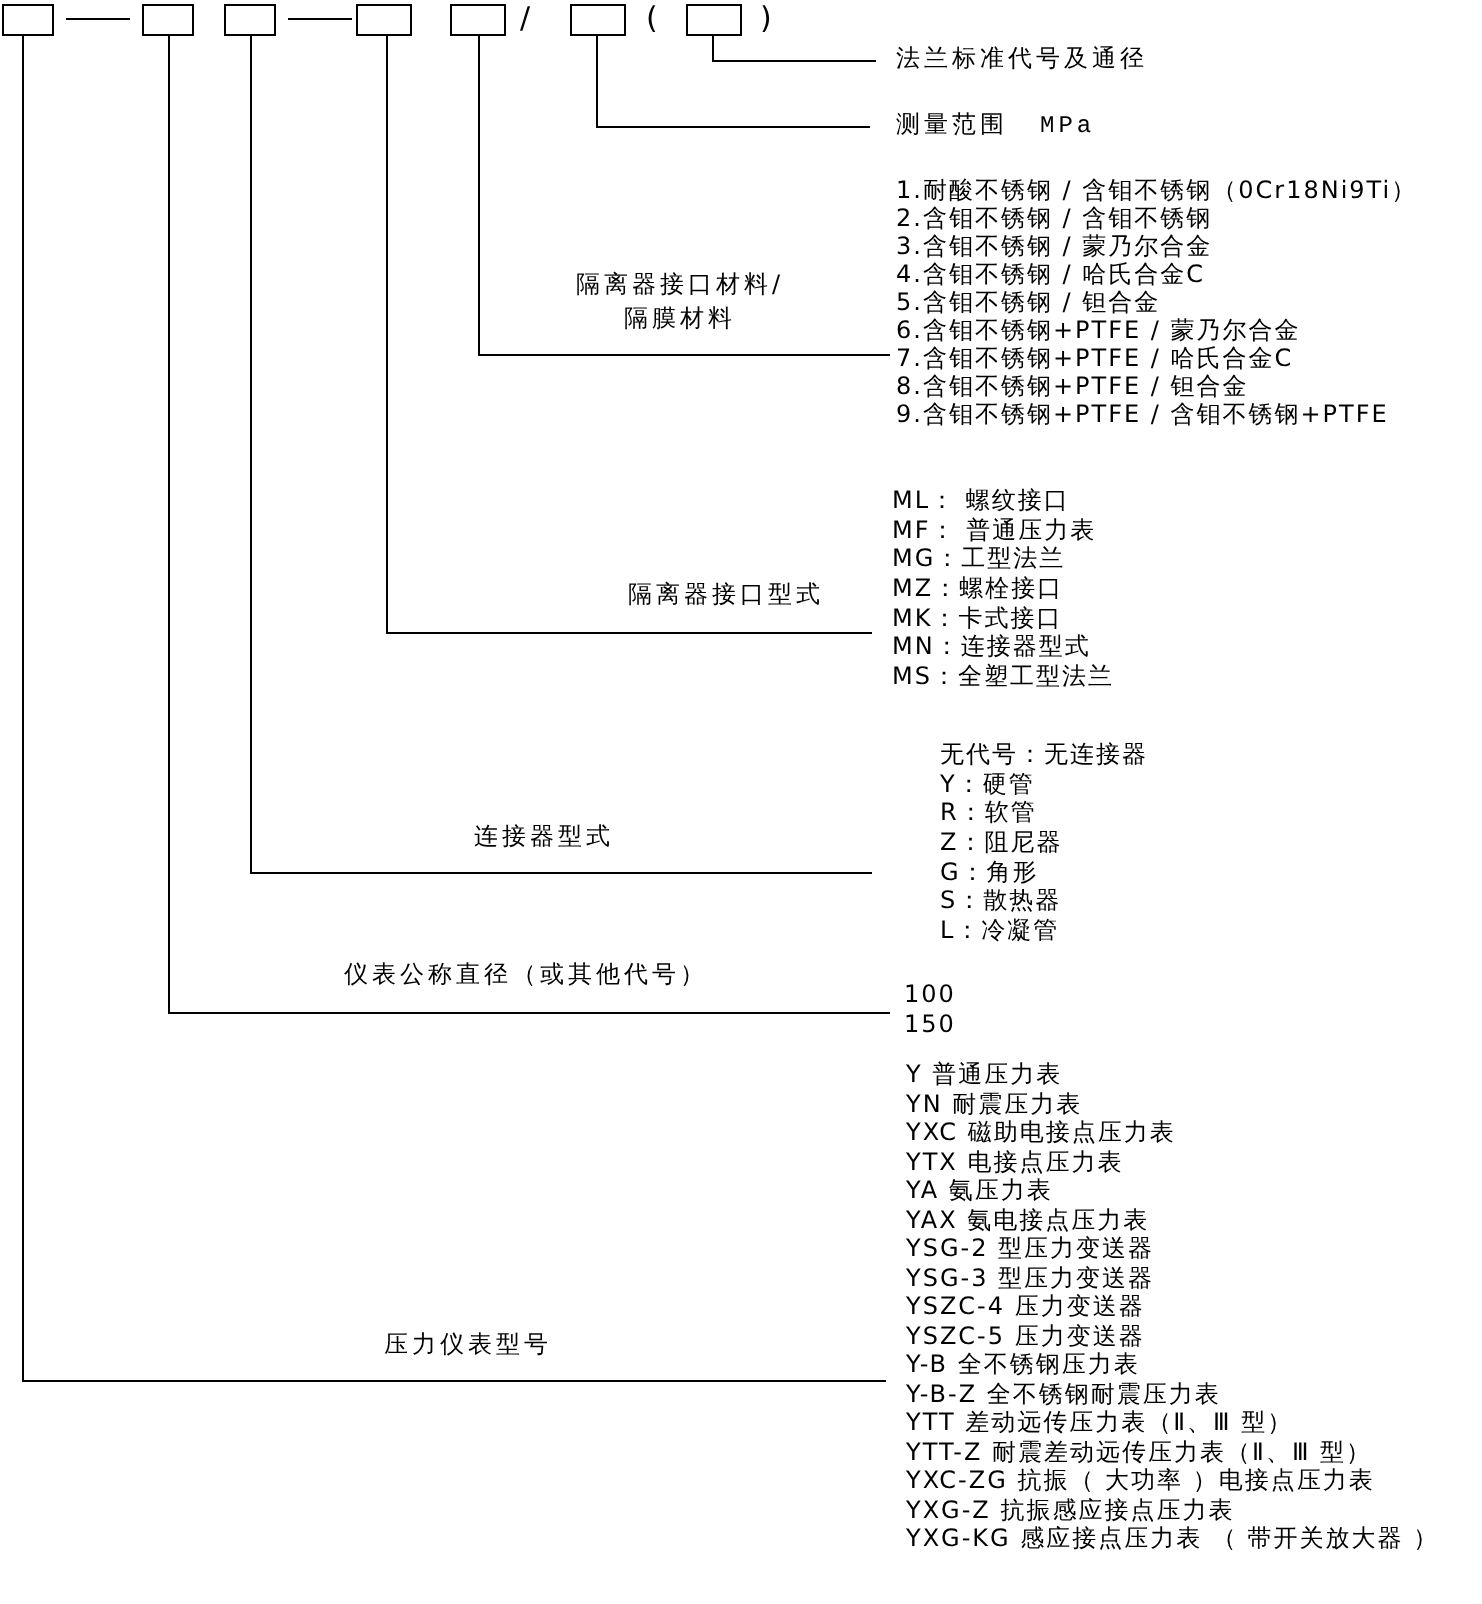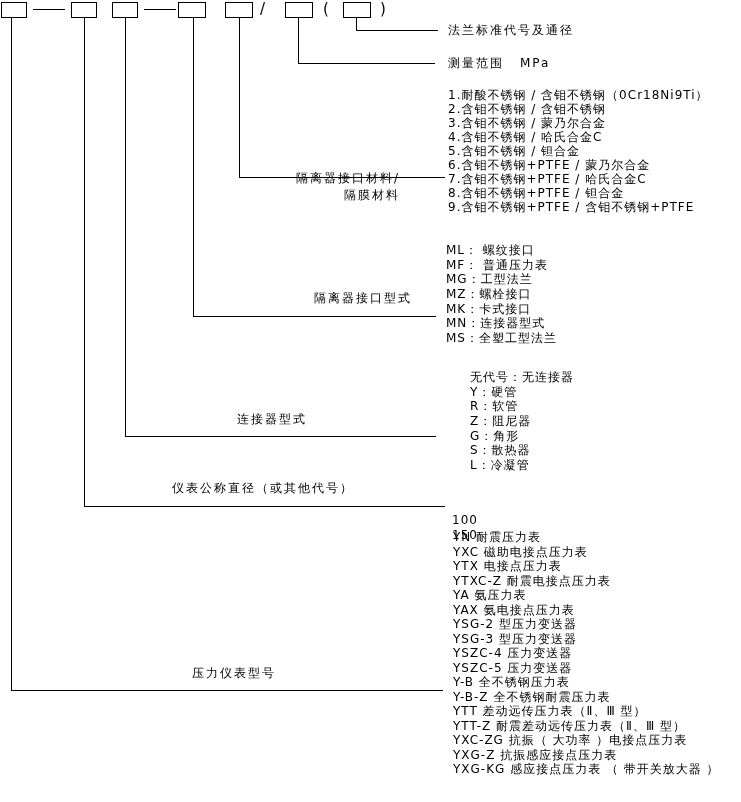--- a/index.html
+++ b/index.html
@@ -6,22 +6,22 @@
   body{
     width:741px;height:802px;position:relative;overflow:hidden;
     background:#ffffff;color:#000000;
     font-family:"DejaVu Sans","Liberation Sans",sans-serif;
     font-size:12px;
   }
   .box{position:absolute;width:26px;height:16px;border:1px solid #000;background:#fff;box-sizing:border-box;}
   .vline{position:absolute;width:1px;background:#000;}
   .hline{position:absolute;height:1px;background:#000;}
   .sep{position:absolute;font-size:15px;line-height:18px;}
-  .lbl{position:absolute;white-space:nowrap;letter-spacing:2px;line-height:12px;}
-  .lbl2{position:absolute;text-align:right;letter-spacing:2px;line-height:17px;white-space:nowrap;margin-top:36px;}
+  .lbl{position:absolute;white-space:nowrap;letter-spacing:2px;line-height:12px;font-family:Liberation Mono, monospace;}
+  .lbl2{position:absolute;text-align:center;letter-spacing:2px;line-height:17px;white-space:nowrap;}
   .range-row{display:flex;gap:16px;}
   .list{position:absolute;white-space:nowrap;letter-spacing:1px;}
   .list .list-line{height:var(--lh);line-height:var(--lh);}
 </style>
 </head>
 <body>
 
 <div class="box" style="left:1px;top:2px;"></div>
 <div class="hline" style="left:33px;top:9px;width:32px;"></div>
 <div class="box" style="left:71px;top:2px;"></div>
@@ -101,30 +101,30 @@
 <div class="list" style="left:446px;top:370px;margin-left:24px;--lh:14.7px;">
     <div class="list-line">无代号：无连接器</div>
     <div class="list-line">Y：硬管</div>
     <div class="list-line">R：软管</div>
     <div class="list-line">Z：阻尼器</div>
     <div class="list-line">G：角形</div>
     <div class="list-line">S：散热器</div>
     <div class="list-line">L：冷凝管</div>
   </div>
 
-<div class="list" style="left:452px;top:513px;--lh:15px;">
+<div class="list" style="left:452px;top:490px;--lh:15px;">
     <div class="list-line">100</div>
     <div class="list-line">150</div>
   </div>
 
 <div class="list" style="left:453px;top:530px;--lh:14.5px;">
+    <div class="list-line">Y 普通压力表</div>
     <div class="list-line">YN 耐震压力表</div>
     <div class="list-line">YXC 磁助电接点压力表</div>
     <div class="list-line">YTX 电接点压力表</div>
-    <div class="list-line">YTXC-Z 耐震电接点压力表</div>
     <div class="list-line">YA 氨压力表</div>
     <div class="list-line">YAX 氨电接点压力表</div>
     <div class="list-line">YSG-2 型压力变送器</div>
     <div class="list-line">YSG-3 型压力变送器</div>
     <div class="list-line">YSZC-4 压力变送器</div>
     <div class="list-line">YSZC-5 压力变送器</div>
     <div class="list-line">Y-B 全不锈钢压力表</div>
     <div class="list-line">Y-B-Z 全不锈钢耐震压力表</div>
     <div class="list-line">YTT 差动远传压力表（Ⅱ、Ⅲ 型）</div>
     <div class="list-line">YTT-Z 耐震差动远传压力表（Ⅱ、Ⅲ 型）</div>

